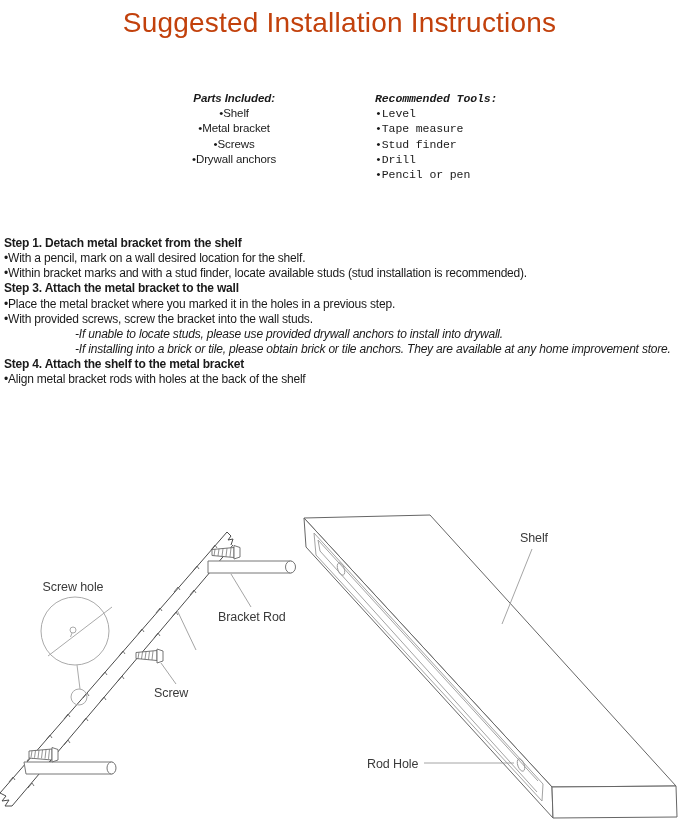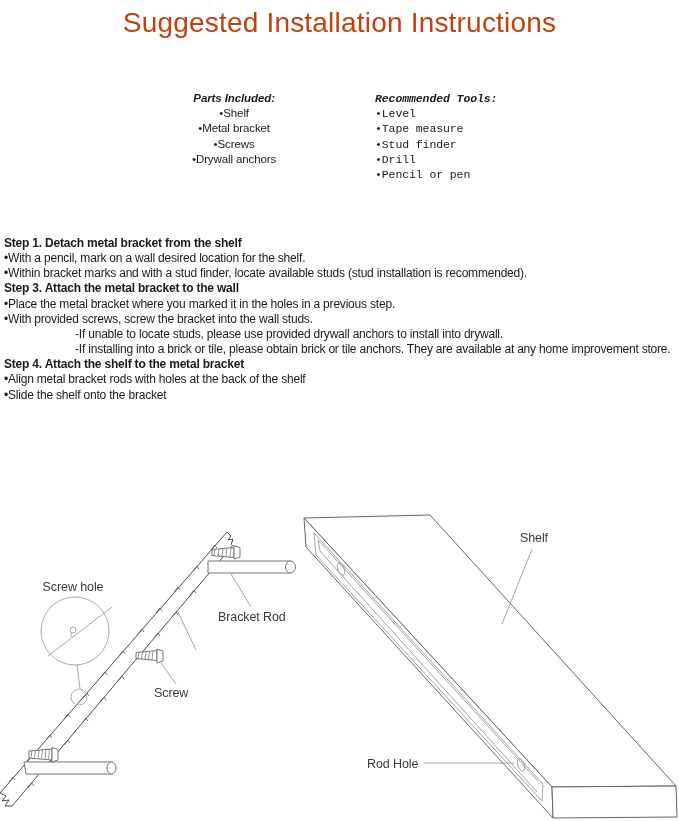--- a/index.html
+++ b/index.html
@@ -13,21 +13,21 @@
   }
   .col{position:absolute;top:91px;font-size:11.5px;line-height:15.2px;letter-spacing:-0.1px;}
   .col-parts{left:192px;text-align:center;}
   .col-tools{left:375px;font-family:Liberation Mono, monospace;}
   .col-heading{font-weight:bold;font-style:italic;}
   .steps{
     position:absolute;left:4px;top:236px;width:673px;
     font-size:12px;line-height:15.15px;letter-spacing:-0.2px;white-space:nowrap;
   }
   .step-h{font-weight:bold;}
-  .step-s{padding-left:71px;}
+  .step-s{padding-left:71px;font-style:italic;}
   .diagram{position:absolute;left:0;top:480px;width:679px;height:341px;}
   svg text{font-family:"Liberation Sans","DejaVu Sans",sans-serif;font-size:12.5px;fill:#3a3a3a;letter-spacing:-0.1px;}
 </style>
 </head>
 <body>
 
 <div class="page">
 
   <div class="title">Suggested Installation Instructions</div>
 
@@ -52,21 +52,20 @@
     <div class="step-h">Step 1. Detach metal bracket from the shelf</div>
     <div class="step-b">•With a pencil, mark on a wall desired location for the shelf.</div>
     <div class="step-b">•Within bracket marks and with a stud finder, locate available studs (stud installation is recommended).</div>
     <div class="step-h">Step 3. Attach the metal bracket to the wall</div>
     <div class="step-b">•Place the metal bracket where you marked it in the holes in a previous step.</div>
     <div class="step-b">•With provided screws, screw the bracket into the wall studs.</div>
     <div class="step-s">-If unable to locate studs, please use provided drywall anchors to install into drywall.</div>
     <div class="step-s">-If installing into a brick or tile, please obtain brick or tile anchors. They are available at any home improvement store.</div>
     <div class="step-h">Step 4. Attach the shelf to the metal bracket</div>
     <div class="step-b">•Align metal bracket rods with holes at the back of the shelf</div>
-    <div class="step-b">•Slide the shelf onto the bracket</div>
   </div>
 
   <div class="diagram">
     <svg width="679" height="341" viewBox="480 0 0 0" style="position:absolute;left:0;top:0;"></svg>
     <svg width="679" height="341" viewBox="0 480 679 341" style="position:absolute;left:0;top:0;" xmlns="http://www.w3.org/2000/svg">
 
       <g stroke="#4a4a4a" stroke-width="1" fill="none">
 
         <path d="M227,532 L0,793"></path>
         <path d="M233,545 L12,806"></path>

